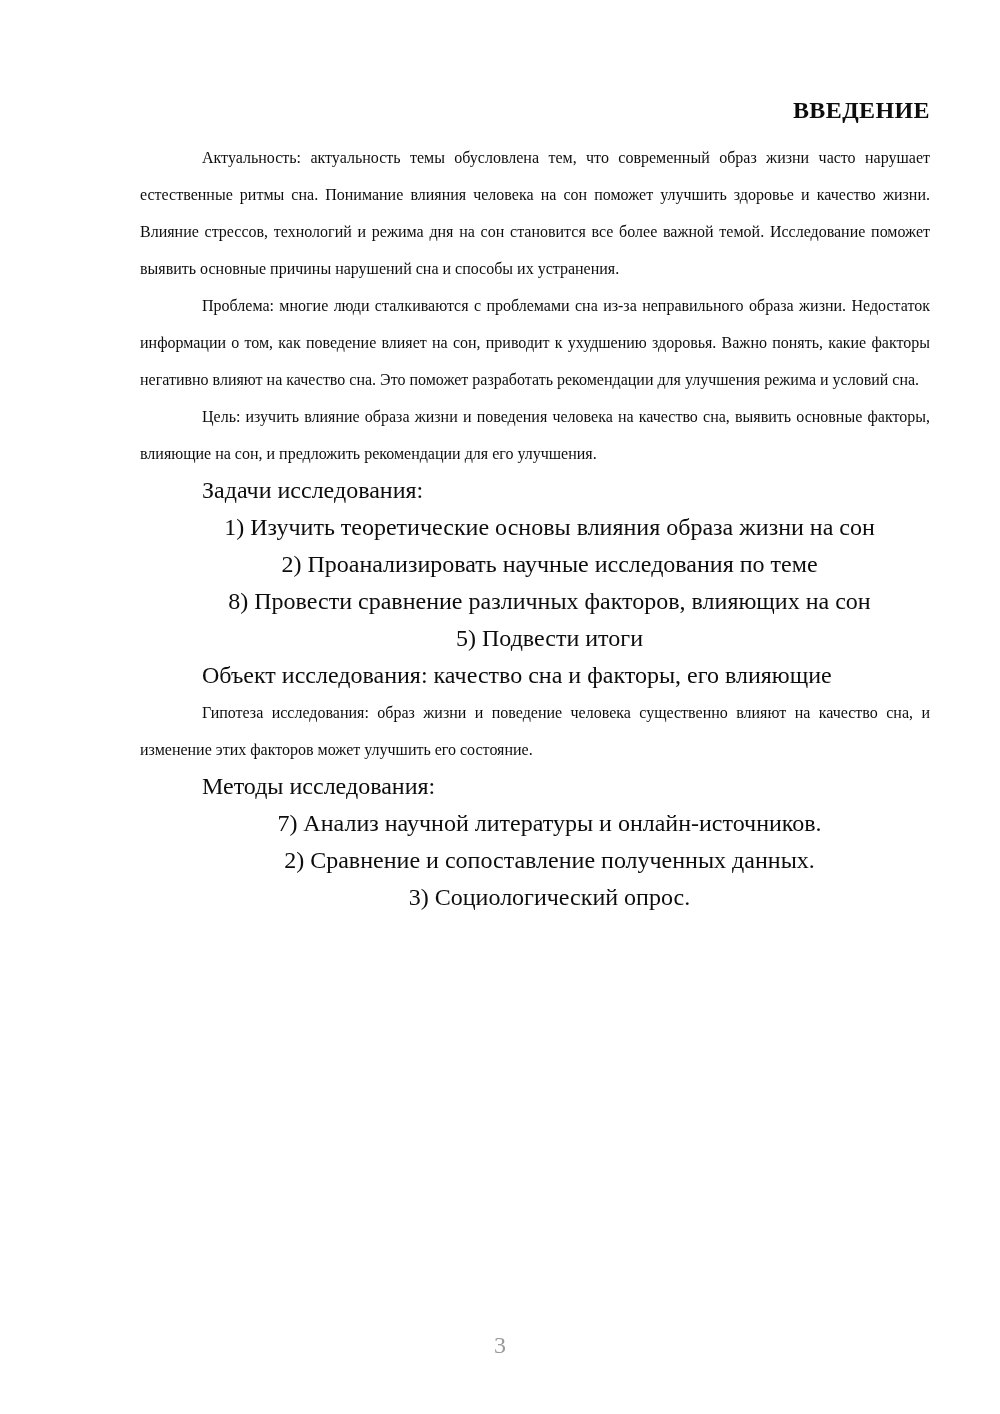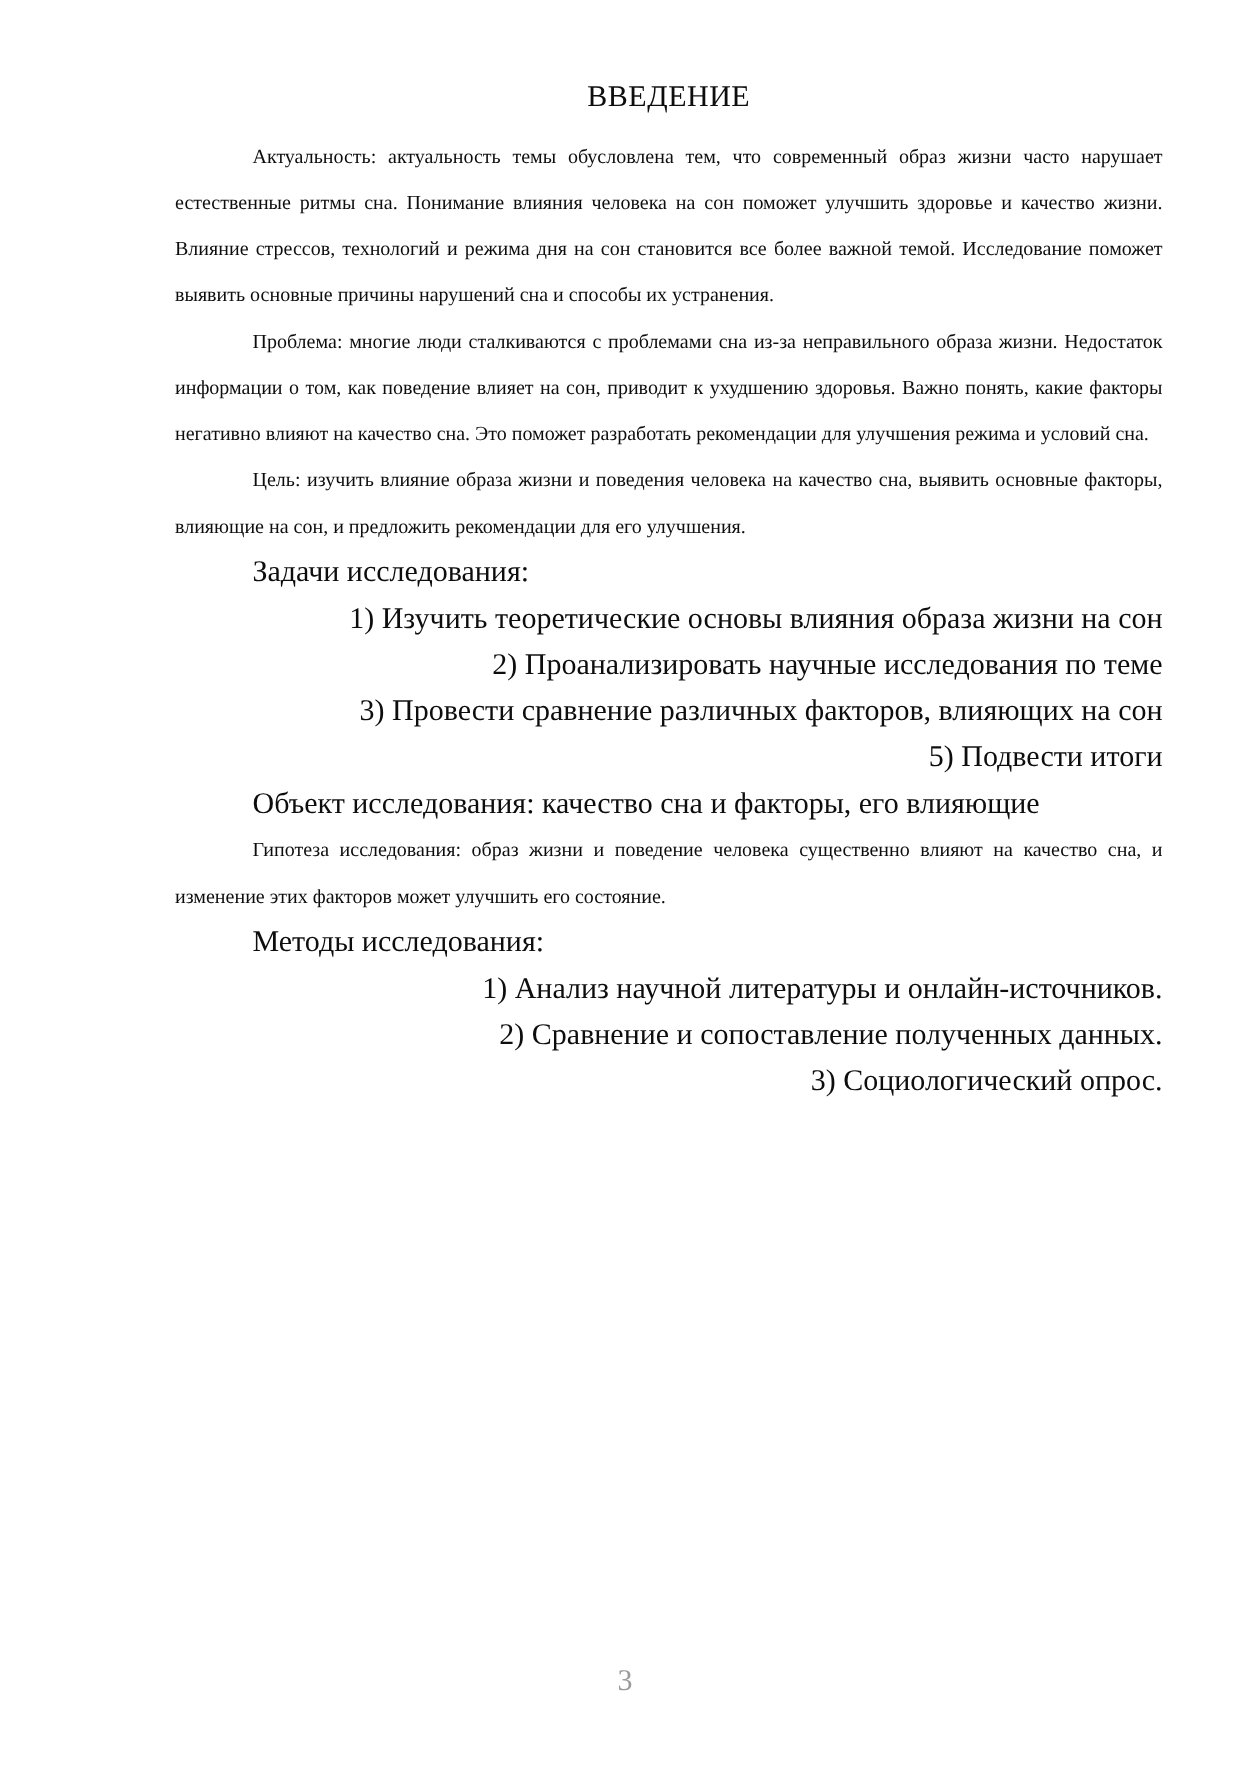--- a/index.html
+++ b/index.html
@@ -18,25 +18,25 @@
     color: #0d0d0d;
   }
   .content {
     position: absolute;
     left: 140px;
     top: 0;
     width: 790px;
   }
   .doc-title {
     font-size: 24px;
-    font-weight: normal;
-    text-align: center;
+    font-weight: bold;
+    text-align: right;
     letter-spacing: 0.4px;
     margin: 0;
-    padding-top: 60px;
+    padding-top: 92px;
     line-height: 37px;
   }
   .body-block {
     padding-top: 10px;
   }
   p.para {
     font-size: 16px;
     line-height: 37px;
     text-align: justify;
     text-justify: inter-word;
@@ -50,21 +50,21 @@
     line-height: 37px;
     margin: 0;
     text-indent: 62px;
     text-align: left;
   }
   p.num-item {
     font-size: 24px;
     line-height: 37px;
     margin: 0;
     padding-left: 29px;
-    text-align: right;
+    text-align: center;
     text-indent: 0;
   }
   p.indent-line {
     font-size: 24px;
     line-height: 37px;
     margin: 0;
     text-indent: 62px;
     text-align: left;
   }
   .page-number {
@@ -92,31 +92,31 @@
       <p class="para">Актуальность: актуальность темы обусловлена тем, что современный образ жизни часто нарушает естественные ритмы сна. Понимание влияния человека на сон поможет улучшить здоровье и качество жизни. Влияние стрессов, технологий и режима дня на сон становится все более важной темой. Исследование поможет выявить основные причины нарушений сна и способы их устранения.</p>
 
       <p class="para">Проблема: многие люди сталкиваются с проблемами сна из-за неправильного образа жизни. Недостаток информации о том, как поведение влияет на сон, приводит к ухудшению здоровья. Важно понять, какие факторы негативно влияют на качество сна. Это поможет разработать рекомендации для улучшения режима и условий сна.</p>
 
       <p class="para">Цель: изучить влияние образа жизни и поведения человека на качество сна, выявить основные факторы, влияющие на сон, и предложить рекомендации для его улучшения.</p>
 
       <p class="sub-head">Задачи исследования:</p>
 
       <p class="num-item">1) Изучить теоретические основы влияния образа жизни на сон</p>
       <p class="num-item">2) Проанализировать научные исследования по теме</p>
-      <p class="num-item">3) Провести сравнение различных факторов, влияющих на сон</p>
+      <p class="num-item">8) Провести сравнение различных факторов, влияющих на сон</p>
       <p class="num-item">5) Подвести итоги</p>
 
       <p class="indent-line">Объект исследования: качество сна и факторы, его влияющие</p>
 
 
       <p class="para">Гипотеза исследования: образ жизни и поведение человека существенно влияют на качество сна, и изменение этих факторов может улучшить его состояние.</p>
 
       <p class="sub-head">Методы исследования:</p>
 
-      <p class="num-item">1) Анализ научной литературы и онлайн-источников.</p>
+      <p class="num-item">7) Анализ научной литературы и онлайн-источников.</p>
       <p class="num-item">2) Сравнение и сопоставление полученных данных.</p>
       <p class="num-item">3) Социологический опрос.</p>
 
     </div>
   </div>
 
   <div class="page-number">3</div>
 
 </div>
 

